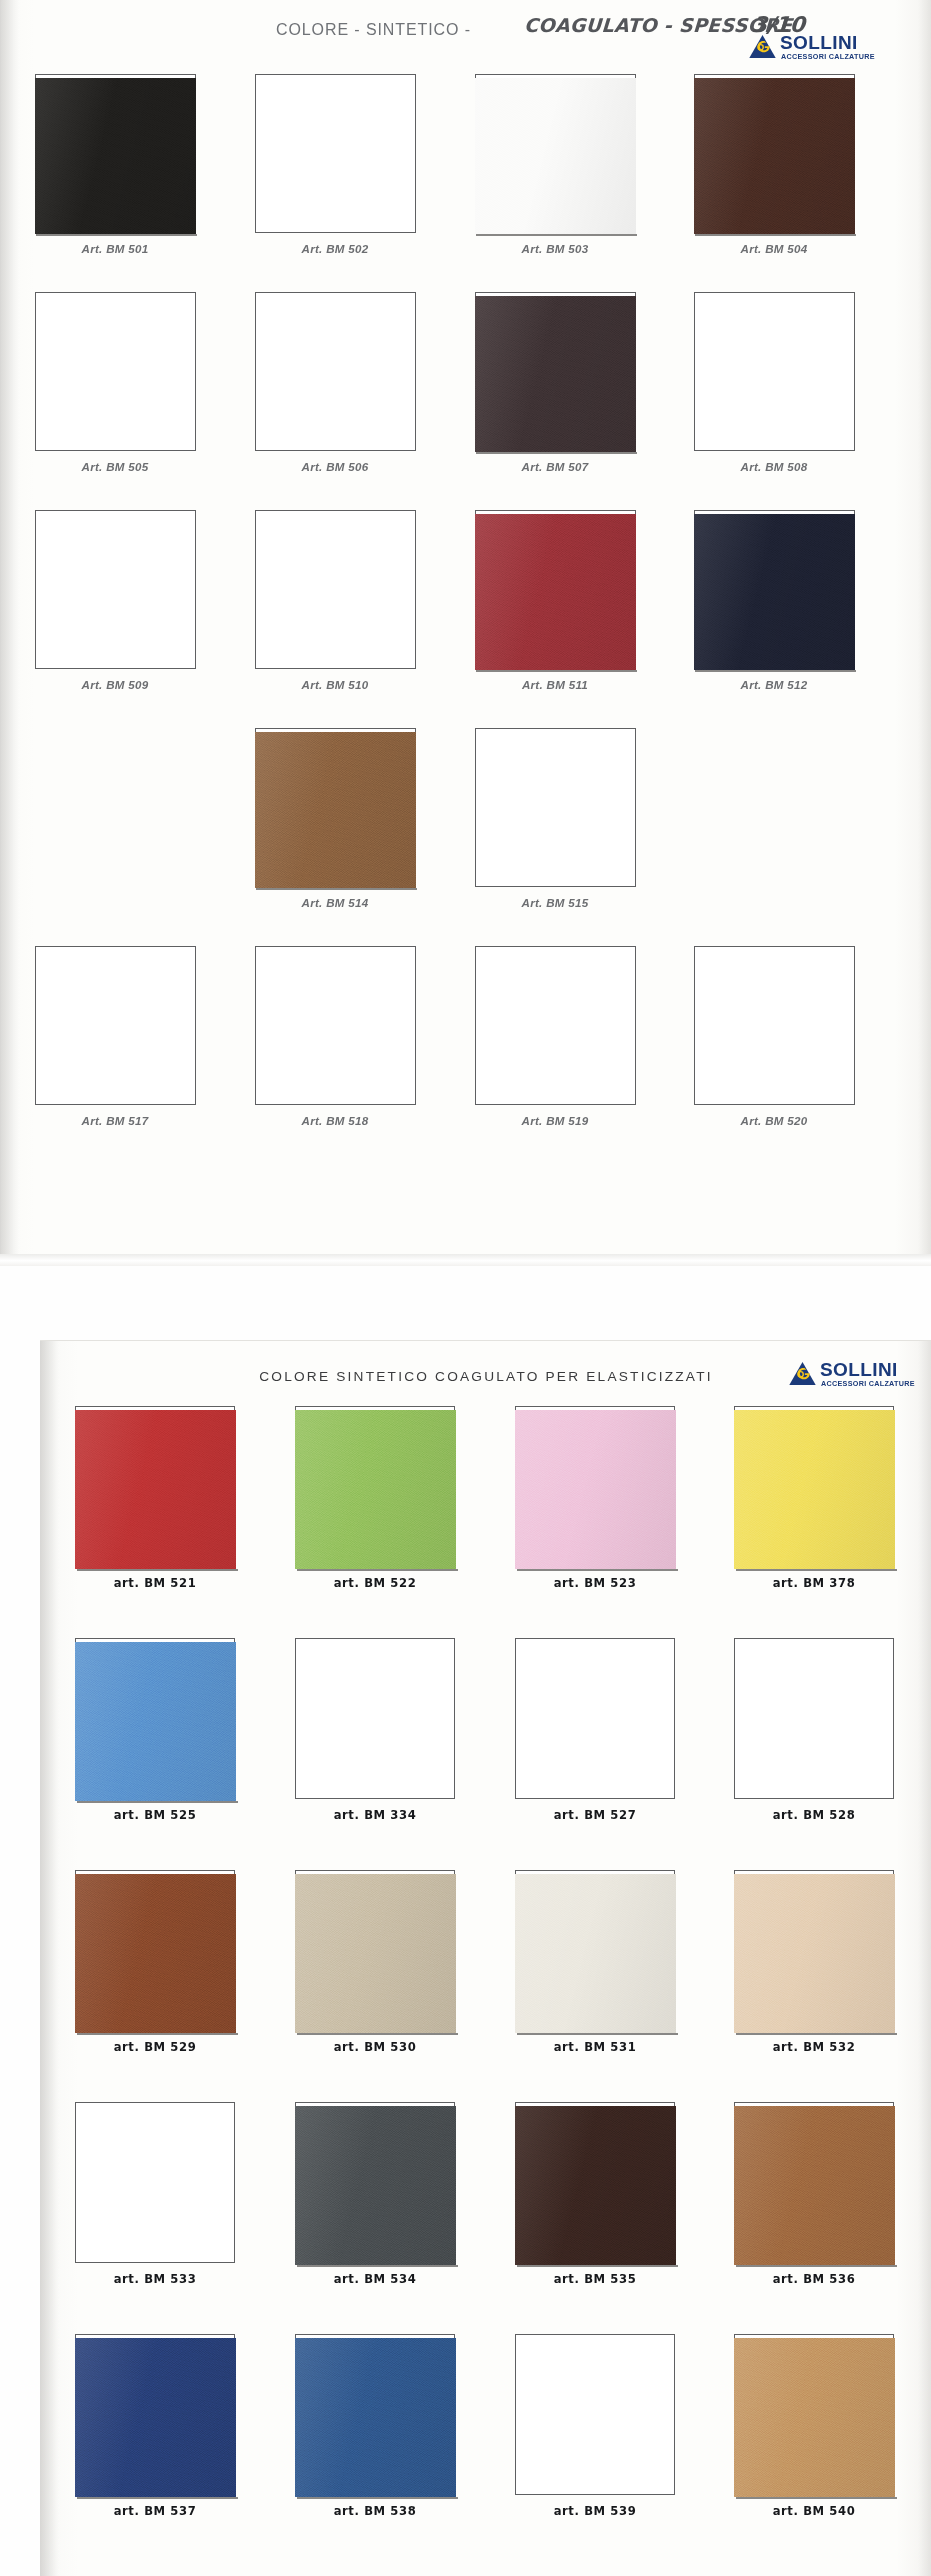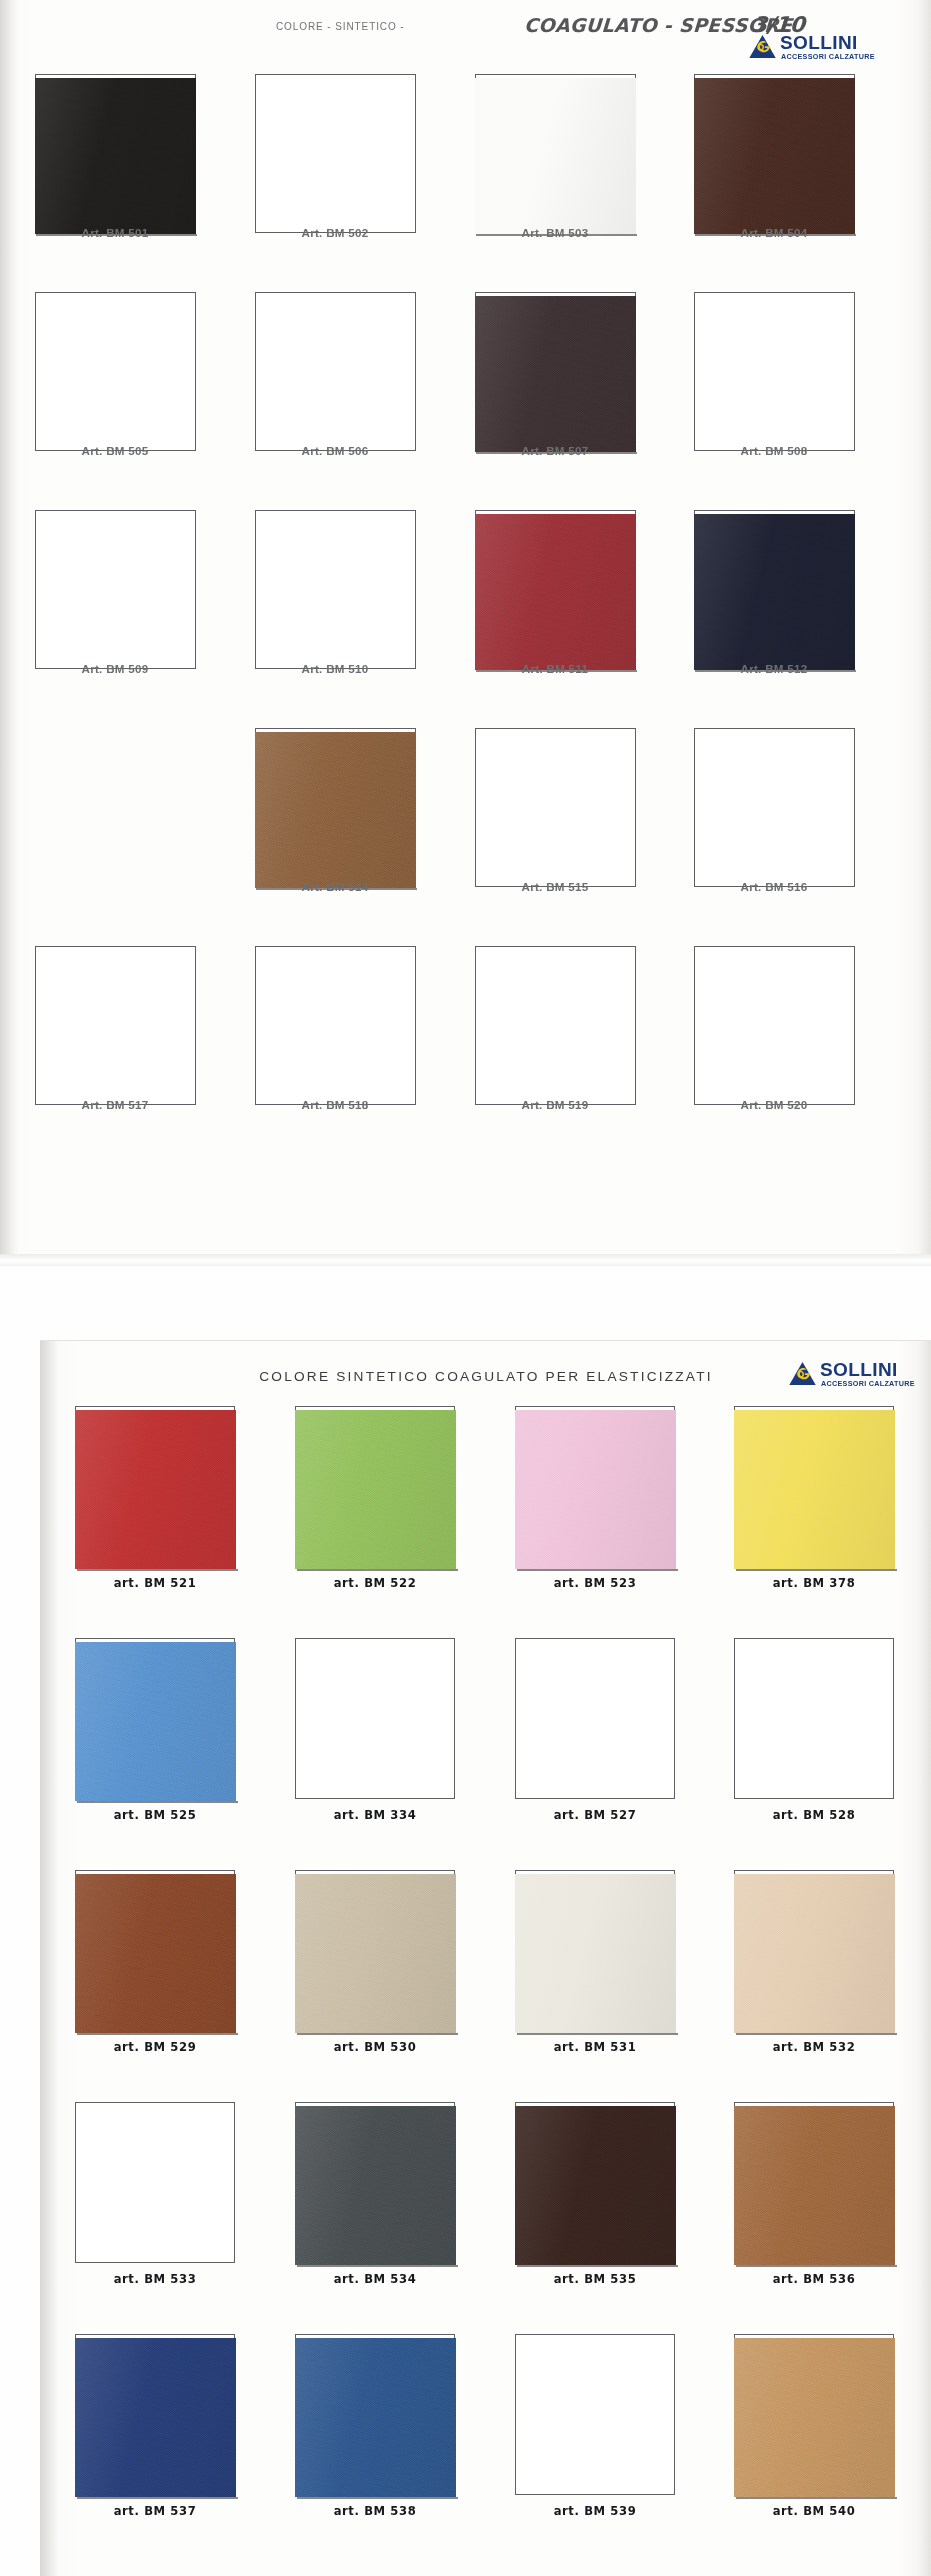--- a/index.html
+++ b/index.html
@@ -42,21 +42,21 @@
 
   
   .hdr-one{
     position:absolute;
     top:10.3px; left:0; right:0;
     height:26px;
   }
   .hdr-typed{
     position:absolute;
     left:276px; top:10.3px;
-    font-size:10px;
+    font-size:16px;
     letter-spacing:0.9px;
     color:#6f7276;
     white-space:nowrap;
     font-family:"Liberation Sans", sans-serif;
   }
   .hdr-hand{
     position:absolute;
     left:526px; top:3.4px;
     font-size:19px;
     color:#54565a;
@@ -200,21 +200,21 @@
     font-family:"DejaVu Sans", sans-serif;
     font-size:11.6px;
     font-weight:bold;
     letter-spacing:0.6px;
     color:#16181b;
   }
 
   
   .s1 .frame{ width:161px; height:159px; }
   .s1 .chip{ width:161px; height:156px; }
-  .s1 .caption{ top:152px; }
+  .s1 .caption{ top:168px;font-style:italic; }
   .s1 .row{ height:218px; }
 
   
   .s2 .frame{ width:160px; height:161px; }
   .s2 .chip{ width:161px; height:159px; }
   .s2 .caption{ top:170px; }
   .s2 .row{ height:232px; }
 
   
   .edge-left{
@@ -365,24 +365,20 @@
                 <span class="sheen"></span>
                 <span class="shadow"></span>
               </div>
             </div>
             <div class="caption">Art. BM 514</div>
           </div>
           <div class="cell c2">
             <div class="frame"></div>
             <div class="caption">Art. BM 515</div>
           </div>
-          <div class="cell c3">
-            <div class="frame"></div>
-            <div class="caption">Art. BM 516</div>
-          </div>
         </div>
         <div class="row">
           <div class="cell c0">
             <div class="frame"></div>
             <div class="caption">Art. BM 517</div>
           </div>
           <div class="cell c1">
             <div class="frame"></div>
             <div class="caption">Art. BM 518</div>
           </div>

